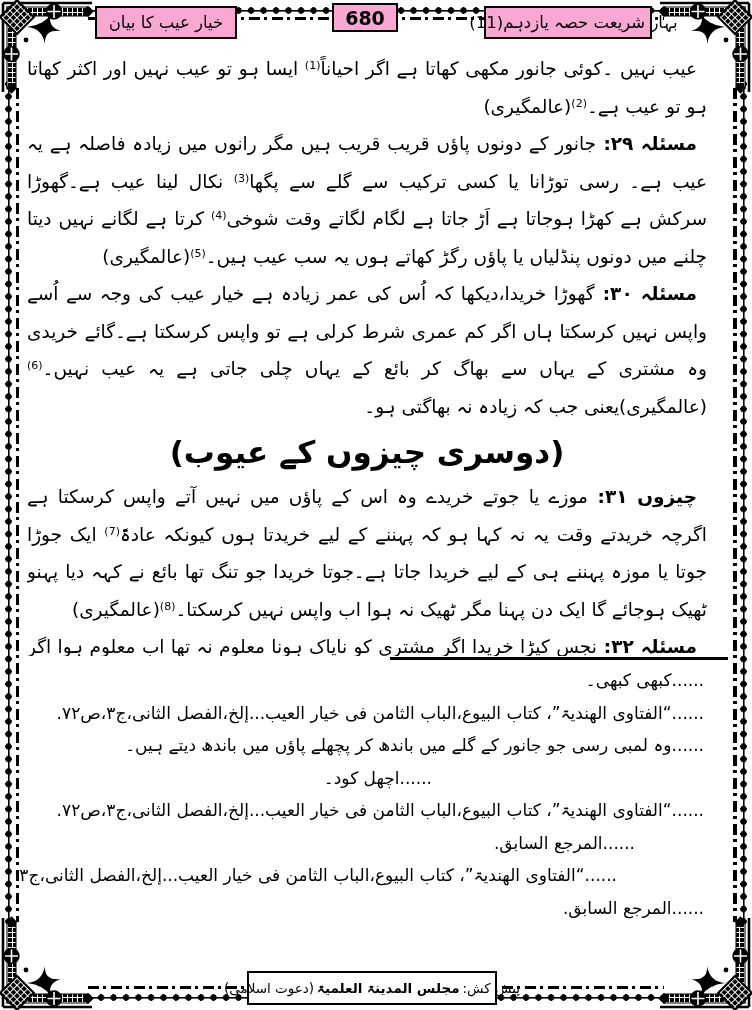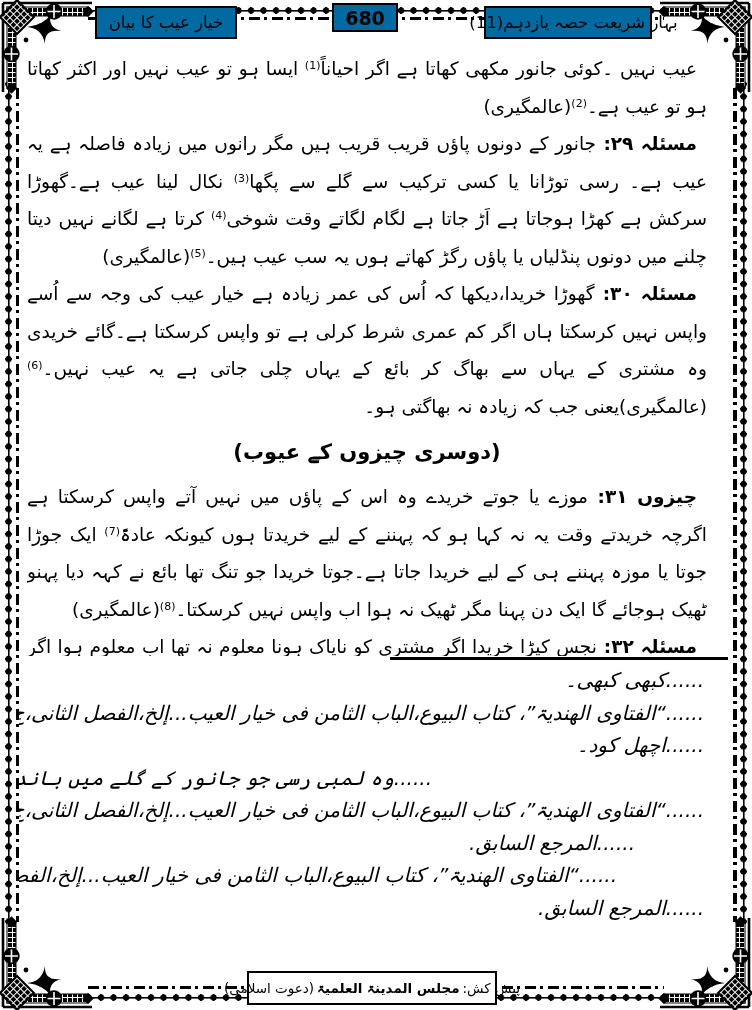--- a/index.html
+++ b/index.html
@@ -44,44 +44,44 @@
   .dash-h.top{top:17px;left:88px;right:88px;}
   .dash-h.bottom{bottom:21px;left:88px;right:88px;}
   
   .corner{position:absolute;width:95px;height:95px;z-index:5;}
   .corner.tl{left:0;top:0;}
   .corner.tr{right:0;top:0;transform:scaleX(-1);}
   .corner.bl{left:0;bottom:0;transform:scaleY(-1);}
   .corner.br{right:0;bottom:0;transform:scale(-1,-1);}
   
   .hbox{
-    position:absolute;z-index:6;background:#0369a1;border:2.2px solid #000;
+    position:absolute;z-index:6;background:#f9a8d4;border:2.2px solid #000;
     display:flex;align-items:center;justify-content:center;direction:rtl;
     font-size:16.5px;white-space:nowrap;
   }
   .hbox.book{right:100px;top:6px;width:153px;height:29px;padding-left:11px;}
   .hbox.pageno{left:332px;top:3px;width:62px;height:25px;font-weight:bold;font-size:19px;direction:ltr;}
   .hbox.chapter{left:95px;top:6px;width:138px;height:29px;}
   
   .body-text{
     position:absolute;z-index:2;top:50px;right:45px;left:27px;height:606px;overflow:hidden;
     direction:rtl;text-align:justify;font-size:18.5px;line-height:37.5px;
   }
   .para{text-align:justify;text-indent:10px;}
   .para .mas-label{font-weight:bold;margin-top:32px;}
   .para sup{font-size:11px;line-height:0;vertical-align:6px;}
   .section-heading{
-    text-align:center;font-weight:bold;font-size:21px;line-height:50px;
+    text-align:center;font-weight:bold;font-size:31px;line-height:50px;
     margin:2px 0 1px 0;text-indent:0;
   }
   
   .fn-sep{position:absolute;z-index:2;top:657px;right:24px;width:338px;height:3px;background:#000;}
   .footnotes{
     position:absolute;z-index:2;top:664px;right:27px;left:19px;height:292px;overflow:hidden;
-    direction:rtl;font-size:20px;line-height:32.5px;font-style:italic;
+    direction:rtl;font-size:17px;line-height:32.5px;
   }
   .fn{text-align:right;white-space:nowrap;}
   .fn:nth-child(1){margin-right:21px;}
   .fn:nth-child(2){margin-right:21px;}
   .fn:nth-child(3){margin-right:21px;}
   .fn:nth-child(4){margin-right:293px;}
   .fn:nth-child(5){margin-right:21px;}
   .fn:nth-child(6){margin-right:90px;}
   .fn:nth-child(7){margin-right:108px;}
   .fn:nth-child(8){margin-right:21px;}
@@ -188,22 +188,22 @@
       <div class="para"><span class="mas-label">مسئلہ ۳۰: </span>گھوڑا خریدا،دیکھا کہ اُس کی عمر زیادہ ہے خیار عیب کی وجہ سے اُسے واپس نہیں کرسکتا ہاں اگر کم عمری شرط کرلی ہے تو واپس کرسکتا ہے۔گائے خریدی وہ مشتری کے یہاں سے بھاگ کر بائع کے یہاں چلی جاتی ہے یہ عیب نہیں۔<sup>(6)</sup>(عالمگیری)یعنی جب کہ زیادہ نہ بھاگتی ہو۔</div>
       <div class="section-heading">(دوسری چیزوں کے عیوب)</div>
       <div class="para"><span class="mas-label">چیزوں ۳۱: </span>موزے یا جوتے خریدے وہ اس کے پاؤں میں نہیں آتے واپس کرسکتا ہے اگرچہ خریدتے وقت یہ نہ کہا ہو کہ پہننے کے لیے خریدتا ہوں کیونکہ عادۃً<sup>(7)</sup> ایک جوڑا جوتا یا موزہ پہننے ہی کے لیے خریدا جاتا ہے۔جوتا خریدا جو تنگ تھا بائع نے کہہ دیا پہنو ٹھیک ہوجائے گا ایک دن پہنا مگر ٹھیک نہ ہوا اب واپس نہیں کرسکتا۔<sup>(8)</sup>(عالمگیری)</div>
       <div class="para"><span class="mas-label">مسئلہ ۳۲: </span>نجس کپڑا خریدا اگر مشتری کو ناپاک ہونا معلوم نہ تھا اب معلوم ہوا اگر اُس قسم کا کپڑا ہے کہ دھونے سے خراب نہیں ہوگا تو واپس نہیں کرسکتا اور خراب ہوجائے گا تو واپس کرسکتا ہے۔اُس میں تیل کی چکنائی لگی ہے تو بہرحال واپس کرسکتا ہے۔(عالمگیری)</div>
     </div>
 
   <div class="fn-sep"></div>
   <div class="footnotes">
       <div class="fn">......کبھی کبھی۔</div>
       <div class="fn">......“الفتاوی الھندیۃ”، کتاب البیوع،الباب الثامن فی خیار العیب...إلخ،الفصل الثانی،ج۳،ص۷۲.</div>
+      <div class="fn">......وہ لمبی رسی جو جانور کے گلے میں باندھ کر پچھلے پاؤں میں باندھ دیتے ہیں۔</div>
       <div class="fn">......اچھل کود۔</div>
-      <div class="fn">......وہ لمبی رسی جو جانور کے گلے میں باندھ کر پچھلے پاؤں میں باندھ دیتے ہیں۔</div>
       <div class="fn">......“الفتاوی الھندیۃ”، کتاب البیوع،الباب الثامن فی خیار العیب...إلخ،الفصل الثانی،ج۳،ص۷۲.</div>
       <div class="fn">......المرجع السابق.</div>
       <div class="fn">......“الفتاوی الھندیۃ”، کتاب البیوع،الباب الثامن فی خیار العیب...إلخ،الفصل الثانی،ج۳،ص۷۳.</div>
       <div class="fn">......المرجع السابق.</div>
     </div>
 
   <div class="footer-box">
     <span>پیش کش:</span>
     <span class="bold-name">مجلس المدینۃ العلمیۃ</span>
     <span>(دعوت اسلامی)</span>

